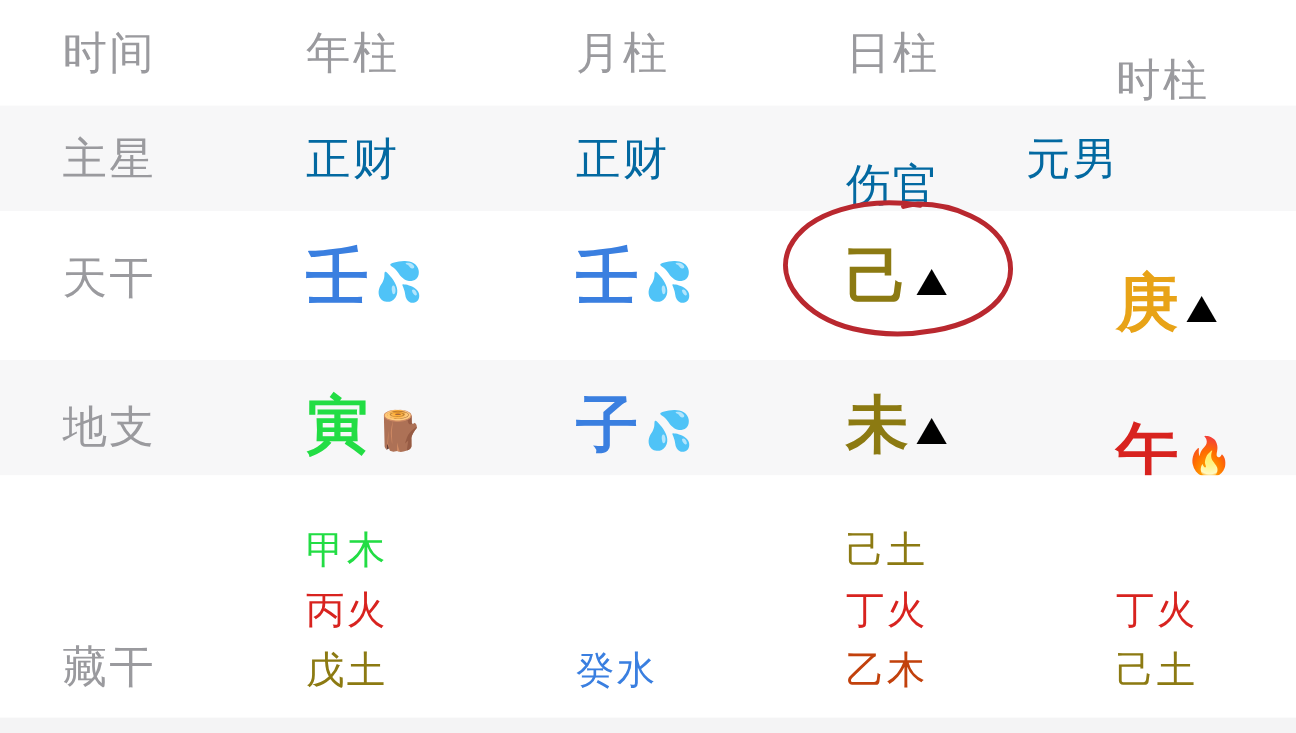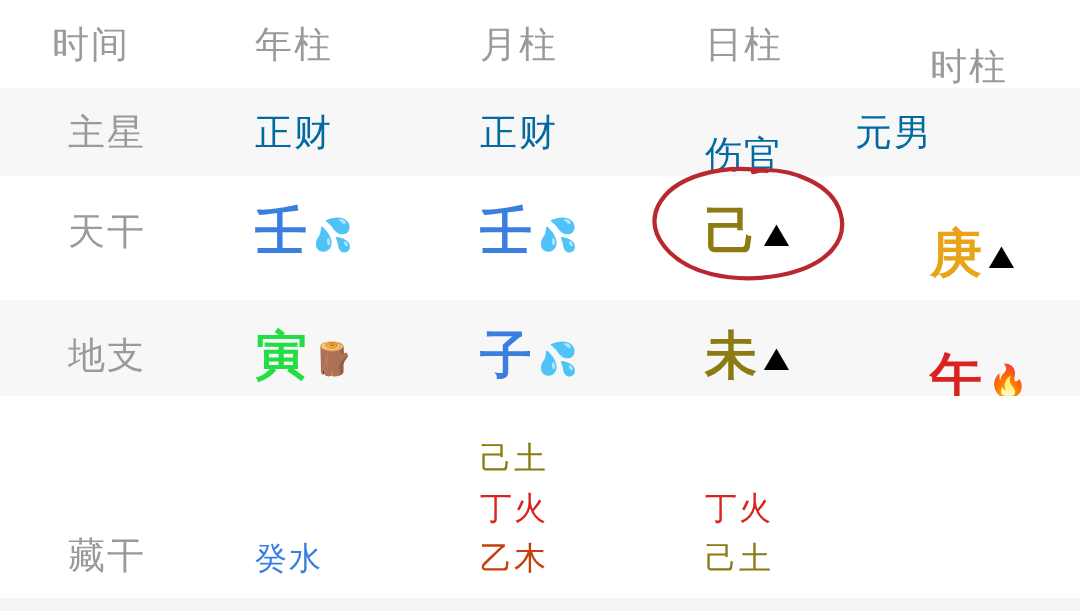--- a/index.html
+++ b/index.html
@@ -66,21 +66,20 @@
     padding-top: 22px;
   }
 
   
   .label-text {
     color: #9a9a9e;
     font-size: 37px;
     letter-spacing: 2px;
     line-height: 1;
     white-space: nowrap;
-    margin-left: 16px;
   }
 
   
   .header-text {
     color: #9a9a9e;
     font-size: 37px;
     letter-spacing: 2px;
     line-height: 1;
     white-space: nowrap;
     text-align: center;
@@ -246,20 +245,27 @@
         <span class="elem-emoji">🔥</span>
       </span>
     </div>
   </div>
 
   <div class="row plain row-canggan">
     <div class="cell col-label">
       <span class="label-text">藏干</span>
     </div>
 
+    <div class="cell col-data">
+      <div class="hidden-list">
+        <span class="hidden-item" style="color: rgb(34, 221, 68);">甲木</span>
+        <span class="hidden-item" style="color: rgb(216, 35, 31);">丙火</span>
+        <span class="hidden-item" style="color: rgb(140, 122, 18);">戊土</span>
+      </div>
+    </div>
 
     <div class="cell col-data">
       <div class="hidden-list">
         <span class="hidden-item" style="color: rgb(58, 127, 224);">癸水</span>
       </div>
     </div>
 
     <div class="cell col-data">
       <div class="hidden-list">
         <span class="hidden-item" style="color: rgb(140, 122, 18);">己土</span>

